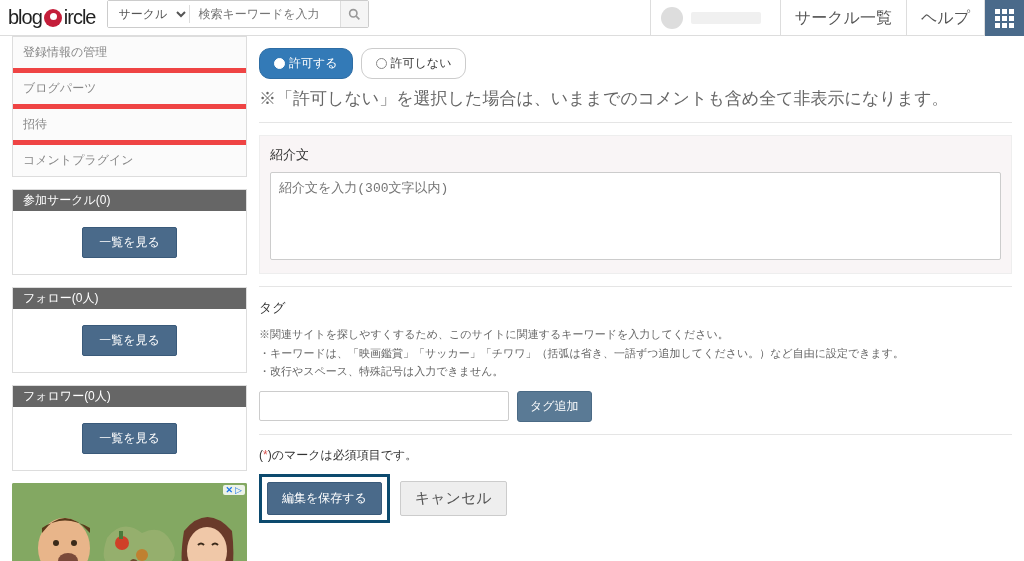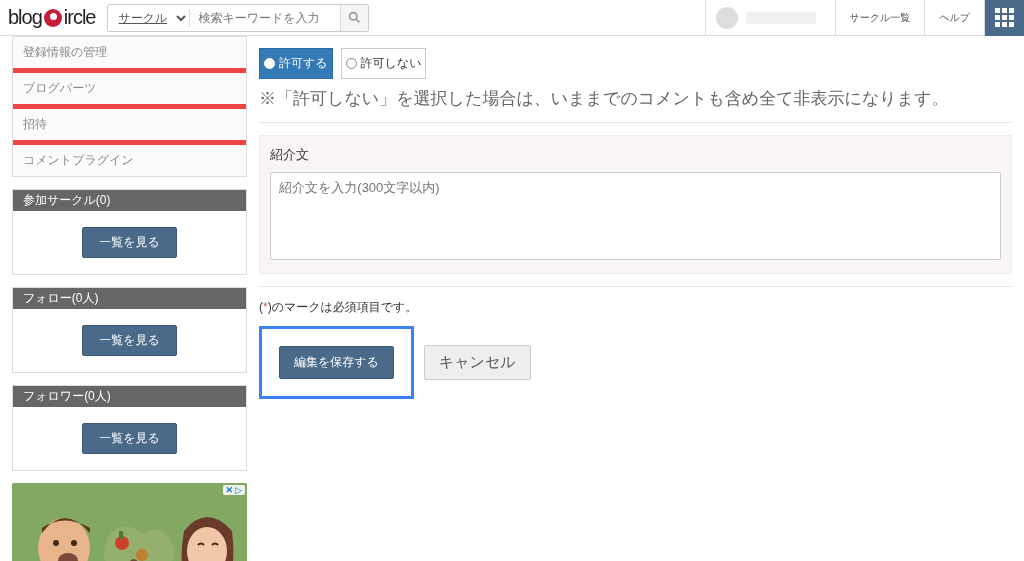--- a/index.html
+++ b/index.html
@@ -1,37 +1,37 @@
 <!DOCTYPE html>
 <html><head>
 <meta charset="utf-8">
 <style>
 * { box-sizing: border-box; margin: 0; padding: 0; }
 body { font-family: "Hiragino Kaku Gothic Pro", Meiryo, sans-serif; font-size: 12px; color: #333; background: #fff; width: 1024px; }
 a { text-decoration: none; }
 
 
-.topbar { display: flex; align-items: center; height: 36px; border-bottom: 1px solid #ddd; background: #fff; padding: 0 0 0 8px; gap: 6px; }
+.topbar { display: flex; height: 36px; border-bottom: 1px solid #ddd; background: #fff; padding: 0 0 0 8px; gap: 6px; }
 .logo { display: flex; align-items: center; gap: 2px; }
 .logo-text1 { font-size: 20px; font-weight: 300; color: #222; letter-spacing: -1px; }
 .logo-circle { width: 18px; height: 18px; border-radius: 50%; background: #c41e3a; display: flex; align-items: center; justify-content: center; }
 .logo-circle-inner { width: 7px; height: 7px; border-radius: 50%; background: #fff; margin-top: -2px; margin-left: 2px; }
 .logo-text2 { font-size: 20px; font-weight: 300; color: #222; letter-spacing: -1px; }
 
 .search-wrap { display: flex; align-items: center; border: 1px solid #ccc; height: 28px; border-radius: 2px; background: #fff; margin-left: 6px; }
-.search-select { border: none; background: #fff; padding: 0 6px; font-size: 12px; color: #555; height: 26px; outline: none; text-decoration: underline; }
+.search-select { border: none; background: #fff; padding: 0 6px; font-size: 12px; color: #555; height: 26px; outline: none; }
 .search-sep { width: 1px; height: 18px; background: #ddd; }
 .search-input { border: none; outline: none; padding: 0 8px; width: 150px; font-size: 12px; color: #a21caf; }
 .search-btn { width: 28px; height: 26px; border: none; border-left: 1px solid #ddd; background: #f5f5f5; color: #999; cursor: pointer; display:flex;align-items:center;justify-content:center;}
 
 .topbar-right { margin-left: auto; display: flex; align-items: stretch; height: 36px; }
 .user-box { display: flex; align-items: center; border-left: 1px solid #ddd; padding: 0 10px; gap: 8px; width: 130px; }
 .avatar-circle { width: 22px; height: 22px; border-radius: 50%; background: #ddd; }
 .user-placeholder { width: 70px; height: 12px; background: #f0f0f0; border-radius: 2px; }
-.nav-link { display: flex; align-items: center; padding: 0 14px; border-left: 1px solid #ddd; color: #555; font-size: 10px; cursor: pointer; }
+.nav-link { display: flex; align-items: center; padding: 0 14px; border-left: 1px solid #ddd; color: #555; font-size: 16px; cursor: pointer; }
 .grid-btn { width: 40px; display: flex; align-items: center; justify-content: center; border-left: 1px solid #ddd; background: #4a6a8a; cursor: pointer; }
 .grid-icon { display: grid; grid-template-columns: repeat(3, 5px); grid-template-rows: repeat(3, 5px); gap: 2px; }
 .grid-icon div { background: #fff; }
 
 
 .page { display: flex; }
 .sidebar { width: 247px; padding: 0; }
 .main { flex: 1; padding: 0 12px 20px 12px; min-width: 0; }
 
 .menu { border: 1px solid #ddd; margin: 0 0 12px 12px; width: 235px; }
@@ -45,40 +45,40 @@
 
 .ad-box { margin: 0 0 12px 12px; width: 235px; height: 127px; position: relative; overflow: hidden; background: linear-gradient(#7aa05a,#6b9050); border-radius: 2px; }
 .ad-badge { position: absolute; top: 2px; right: 2px; background: rgba(255,255,255,0.85); color: #1a73e8; font-size: 9px; padding: 0 3px; border-radius: 2px; display:flex; gap:2px; align-items:center;}
 .ad-badge .x { color:#1a73e8; font-weight:bold; }
 
 
 .section { border-top: 1px solid #e5e5e5; padding: 12px 0; }
 .section:first-child { border-top: none; padding-top: 12px; }
 .sec-label { font-size: 13px; color: #333; margin-bottom: 8px; }
 .radio-row { display: flex; gap: 8px; align-items: center; margin-bottom: 8px; }
-.radio-opt { display: inline-flex; align-items: center; gap: 4px; padding: 6px 4px; border: 1px solid #ccc; border-radius: 0; cursor: pointer; font-size: 12px; background:#fff;}
+.radio-opt { display: inline-flex; align-items: center; gap: 4px; padding: 6px 14px; border: 1px solid #ccc; border-radius: 11px; cursor: pointer; font-size: 12px; background:#fff;}
 .radio-opt.active { background: #337ab7; border-color: #2e6da4; color: #fff; }
 .radio-dot { width: 11px; height: 11px; border-radius: 50%; border: 1px solid #888; display:inline-flex;align-items:center;justify-content:center; background:#fff;}
 .radio-opt.active .radio-dot { border-color: #fff; }
 .radio-dot.sel::after { content:""; width:5px;height:5px;border-radius:50%; background:#337ab7; }
 .radio-opt.active .radio-dot.sel::after { background:#fff; }
 .note { font-size: 17px; color: #666; }
 
 .intro-box { background: #f9f5f6; border: 1px solid #eee; padding: 10px; }
-.textarea { width: 100%; height: 88px; border: 1px solid #ccc; border-radius: 2px; padding: 6px 8px; font-size: 13px; color: #999; resize: none; font-family: Liberation Sans, sans-serif; }
+.textarea { width: 100%; height: 88px; border: 1px solid #ccc; border-radius: 2px; padding: 6px 8px; font-size: 13px; color: #999; resize: none; font-family: Liberation Mono, monospace; }
 
 .tag-notes { font-size: 11px; color: #666; line-height: 1.7; margin-bottom: 10px; }
 .tag-row { display: flex; gap: 8px; }
 .tag-input { flex: 0 0 250px; border: 1px solid #ccc; border-radius: 2px; height: 30px; padding: 0 8px; }
 .btn-steel { background: #5a7a95; color: #fff; border: 1px solid #4a6a85; padding: 6px 12px; font-size: 12px; border-radius: 3px; cursor: pointer; }
 
 .req-note { font-size: 12px; margin-bottom: 10px; }
 .req-note .ast { color: #d9534f; }
 .action-row { display: flex; gap: 10px; align-items: center; }
-.highlight-box { border: 3px solid #3b82f6; padding: 17px; display: inline-block; }
+.highlight-box { border: 3px solid #0c4a6e; padding: 5px; display: inline-block; }
 .btn-save { background: #4a6a8a; color: #fff; border: 1px solid #3a5a7a; padding: 7px 14px; font-size: 12px; cursor: pointer; border-radius: 2px; }
 .btn-cancel { background: #eee; color: #555; border: 1px solid #ccc; padding: 7px 14px; font-size: 15px; cursor: pointer; border-radius: 2px; }
 
 
 .ad-svg { width:100%; height:100%; }
 </style>
 </head>
 <body>
 
 <div class="topbar">
@@ -199,20 +199,32 @@
       <div class="note">※「許可しない」を選択した場合は、いままでのコメントも含め全て非表示になります。</div>
     </div>
 
     <div class="section">
       <div class="intro-box">
         <div class="sec-label">紹介文</div>
         <textarea class="textarea" placeholder="紹介文を入力(300文字以内)" style=""></textarea>
       </div>
     </div>
 
+    <div class="section">
+      <div class="sec-label">タグ</div>
+      <div class="tag-notes">
+        <div>※関連サイトを探しやすくするため、このサイトに関連するキーワードを入力してください。</div>
+        <div>・キーワードは、「映画鑑賞」「サッカー」「チワワ」（括弧は省き、一語ずつ追加してください。）など自由に設定できます。</div>
+        <div>・改行やスペース、特殊記号は入力できません。</div>
+      </div>
+      <div class="tag-row">
+        <input class="tag-input" style="">
+        <button class="btn-steel">タグ追加</button>
+      </div>
+    </div>
 
     <div class="section">
       <div class="req-note">
         <span>(</span><span class="ast">*</span><span>)のマークは必須項目です。</span>
       </div>
       <div class="action-row">
         <span class="highlight-box">
           <button class="btn-save">編集を保存する</button>
         </span>
         <button class="btn-cancel">キャンセル</button>

